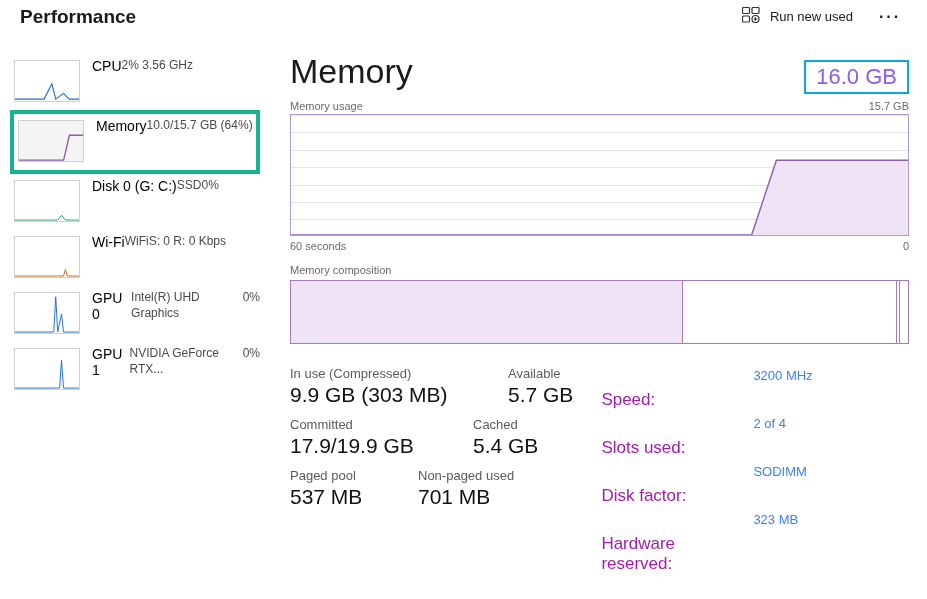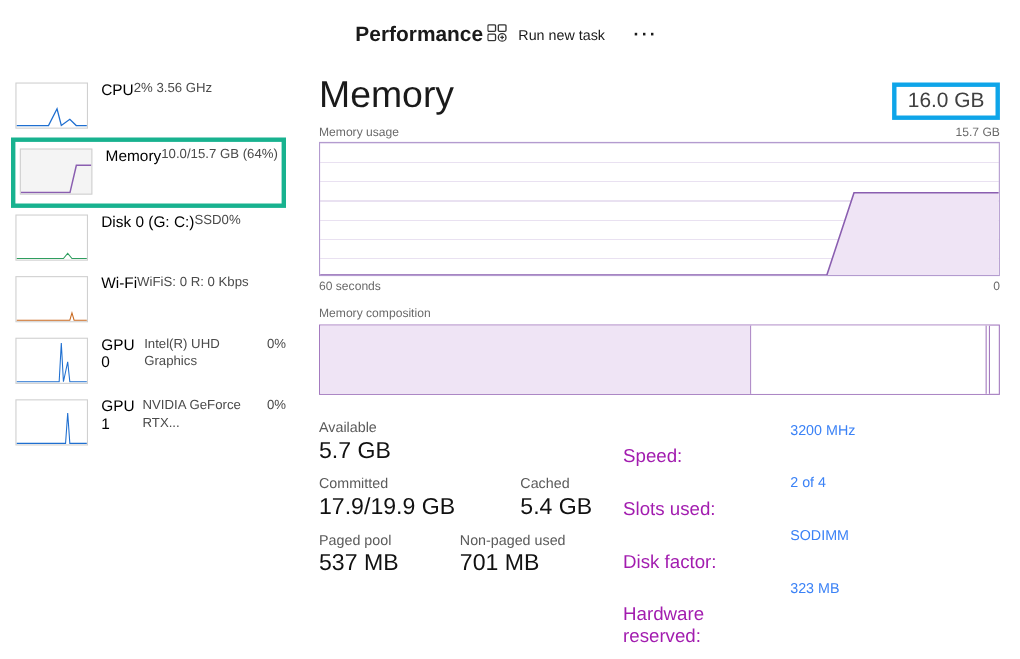--- a/index.html
+++ b/index.html
@@ -8,22 +8,22 @@
       background: #fff;
       color: #1a1a1a;
       width: 927px;
       height: 599px;
       overflow: hidden;
     }
     .root { display: flex; flex-direction: column; height: 100%; }
     .header {
       display: flex;
       align-items: center;
-      justify-content: center;
-      padding: 18px 22px 12px 20px;
+      justify-content: space-between;
+      padding: 3px 22px 12px 20px;
     }
     .header-title { font-size: 19px; font-weight: 600; }
     .header-actions { display: flex; align-items: center; gap: 18px; }
     .run-task-btn {
       display: flex; align-items: center; gap: 10px;
       font-size: 13px; cursor: pointer; color: #1a1a1a;
       background: none; border: none; padding: 4px;
     }
     .more-btn {
       font-size: 16px; letter-spacing: 2px; background: none; border: none;
@@ -62,24 +62,24 @@
     .side-sub { font-size: 12px; color: #4a4a4a; line-height: 1.3; }
 
     .main {
       flex: 1;
       padding: 10px 18px 0 30px;
       overflow: hidden;
     }
     .main-top { display: flex; justify-content: space-between; align-items: flex-start; }
     .main-title { font-size: 34px; font-weight: 350; }
     .capacity-badge {
-      border: 4px solid #0ea5e9;
+      border: 2px solid #0ea5e9;
       padding: 2px 10px;
-      font-size: 19px;
-      color: #404040;
+      font-size: 22px;
+      color: #8b5cf6;
       margin-top: 8px;
     }
     .chart-label-row {
       display: flex; justify-content: space-between;
       font-size: 11px; color: #6a6a6a; margin-top: 6px; margin-bottom: 2px;
     }
     .chart-usage {
       width: 100%; height: 122px;
       border: 1px solid #b39bcf;
       position: relative;
@@ -127,21 +127,21 @@
         <span>
           <svg width="18" height="16" viewBox="0 0 18 16">
             <rect x="0.5" y="0.5" width="7" height="6" rx="1" fill="none" stroke="#333" stroke-width="1.2"></rect>
             <rect x="10" y="0.5" width="7" height="6" rx="1" fill="none" stroke="#333" stroke-width="1.2"></rect>
             <rect x="0.5" y="9" width="7" height="6" rx="1" fill="none" stroke="#333" stroke-width="1.2"></rect>
             <circle cx="13.5" cy="12" r="3.5" fill="none" stroke="#333" stroke-width="1.2"></circle>
             <line x1="13.5" y1="10.3" x2="13.5" y2="13.7" stroke="#333" stroke-width="1.2"></line>
             <line x1="11.8" y1="12" x2="15.2" y2="12" stroke="#333" stroke-width="1.2"></line>
           </svg>
         </span>
-        <span>Run new task</span>
+        <span>Run new used</span>
       </button>
       <button class="more-btn">···</button>
     </div>
   </div>
 
   <div class="body">
     <div class="sidebar">
 
       <div class="side-item">
         <div class="thumb">
@@ -246,20 +246,24 @@
       <div class="comp-bar">
         <div class="comp-used" style="width:63.5%;"></div>
         <div class="comp-avail" style="flex:1;"></div>
         <div class="comp-tick"></div>
         <div style="width:8px;"></div>
       </div>
 
       <div class="stats">
         <div class="stats-left">
           <div class="kv-pair-row">
+            <div class="kv-block" style="width:190px;">
+              <div class="kv-label">In use (Compressed)</div>
+              <div class="kv-value-lg">9.9 GB (303 MB)</div>
+            </div>
             <div class="kv-block">
               <div class="kv-label">Available</div>
               <div class="kv-value-lg">5.7 GB</div>
             </div>
           </div>
           <div class="kv-pair-row">
             <div class="kv-block" style="width:155px;">
               <div class="kv-label">Committed</div>
               <div class="kv-value-lg">17.9/19.9 GB</div>
             </div>

